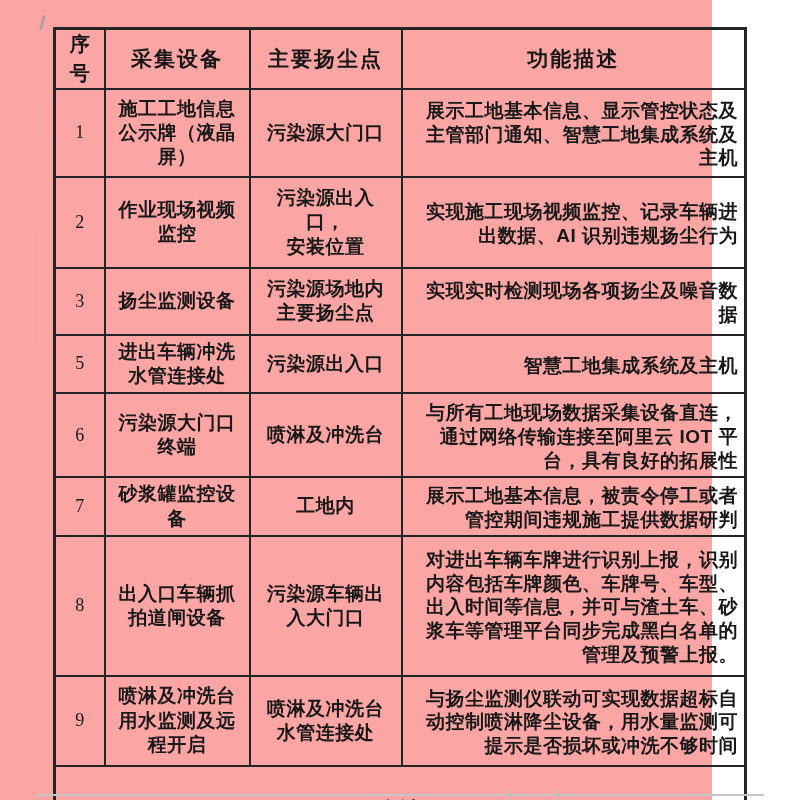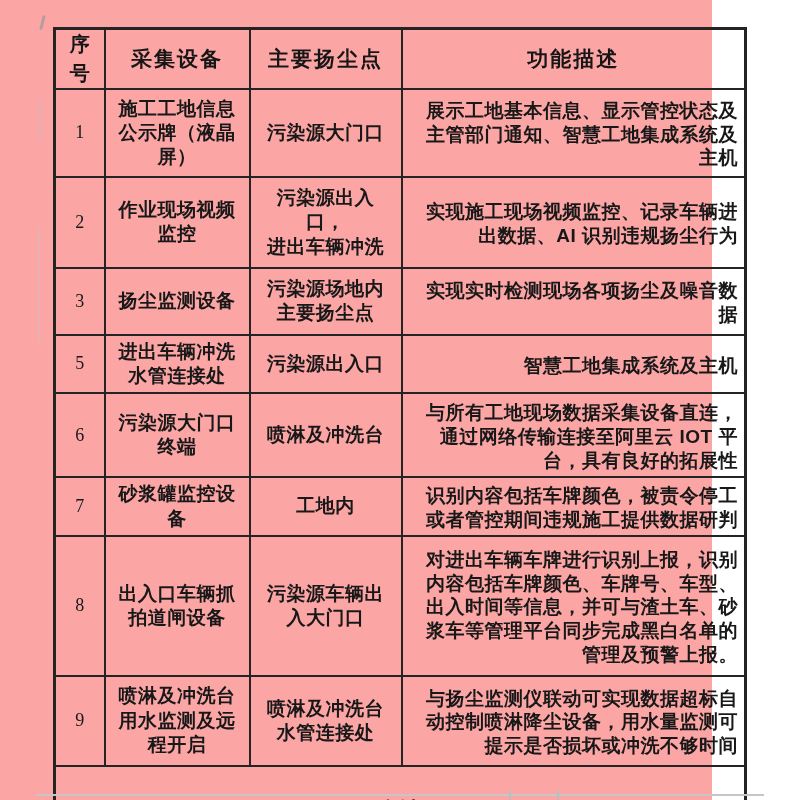--- a/index.html
+++ b/index.html
@@ -82,21 +82,21 @@
 公示牌（液晶
 屏）</td>
           <td class="f-location">污染源大门口</td>
           <td class="f-description">展示工地基本信息、显示管控状态及主管部门通知、智慧工地集成系统及主机</td>
         </tr>
         <tr style="height: 57px;">
           <td class="f-no">2</td>
           <td class="f-device">作业现场视频
 监控</td>
           <td class="f-location">污染源出入口，
-进出车辆冲洗</td>
+安装位置</td>
           <td class="f-description">实现施工现场视频监控、记录车辆进出数据、AI 识别违规扬尘行为</td>
         </tr>
         <tr style="height: 57px;">
           <td class="f-no">3</td>
           <td class="f-device">扬尘监测设备</td>
           <td class="f-location">污染源场地内
 主要扬尘点</td>
           <td class="f-description">实现实时检测现场各项扬尘及噪音数据</td>
         </tr>
         <tr style="height: 57px;">
@@ -111,21 +111,21 @@
           <td class="f-device">污染源大门口
 终端</td>
           <td class="f-location">喷淋及冲洗台</td>
           <td class="f-description">与所有工地现场数据采集设备直连，通过网络传输连接至阿里云 IOT 平台，具有良好的拓展性</td>
         </tr>
         <tr style="height: 57px;">
           <td class="f-no">7</td>
           <td class="f-device">砂浆罐监控设
 备</td>
           <td class="f-location">工地内</td>
-          <td class="f-description">识别内容包括车牌颜色，被责令停工或者管控期间违规施工提供数据研判</td>
+          <td class="f-description">展示工地基本信息，被责令停工或者管控期间违规施工提供数据研判</td>
         </tr>
         <tr style="height: 140px;">
           <td class="f-no">8</td>
           <td class="f-device">出入口车辆抓
 拍道闸设备</td>
           <td class="f-location">污染源车辆出
 入大门口</td>
           <td class="f-description">对进出车辆车牌进行识别上报，识别内容包括车牌颜色、车牌号、车型、出入时间等信息，并可与渣土车、砂浆车等管理平台同步完成黑白名单的管理及预警上报。</td>
         </tr>
         <tr style="height: 90px;">

